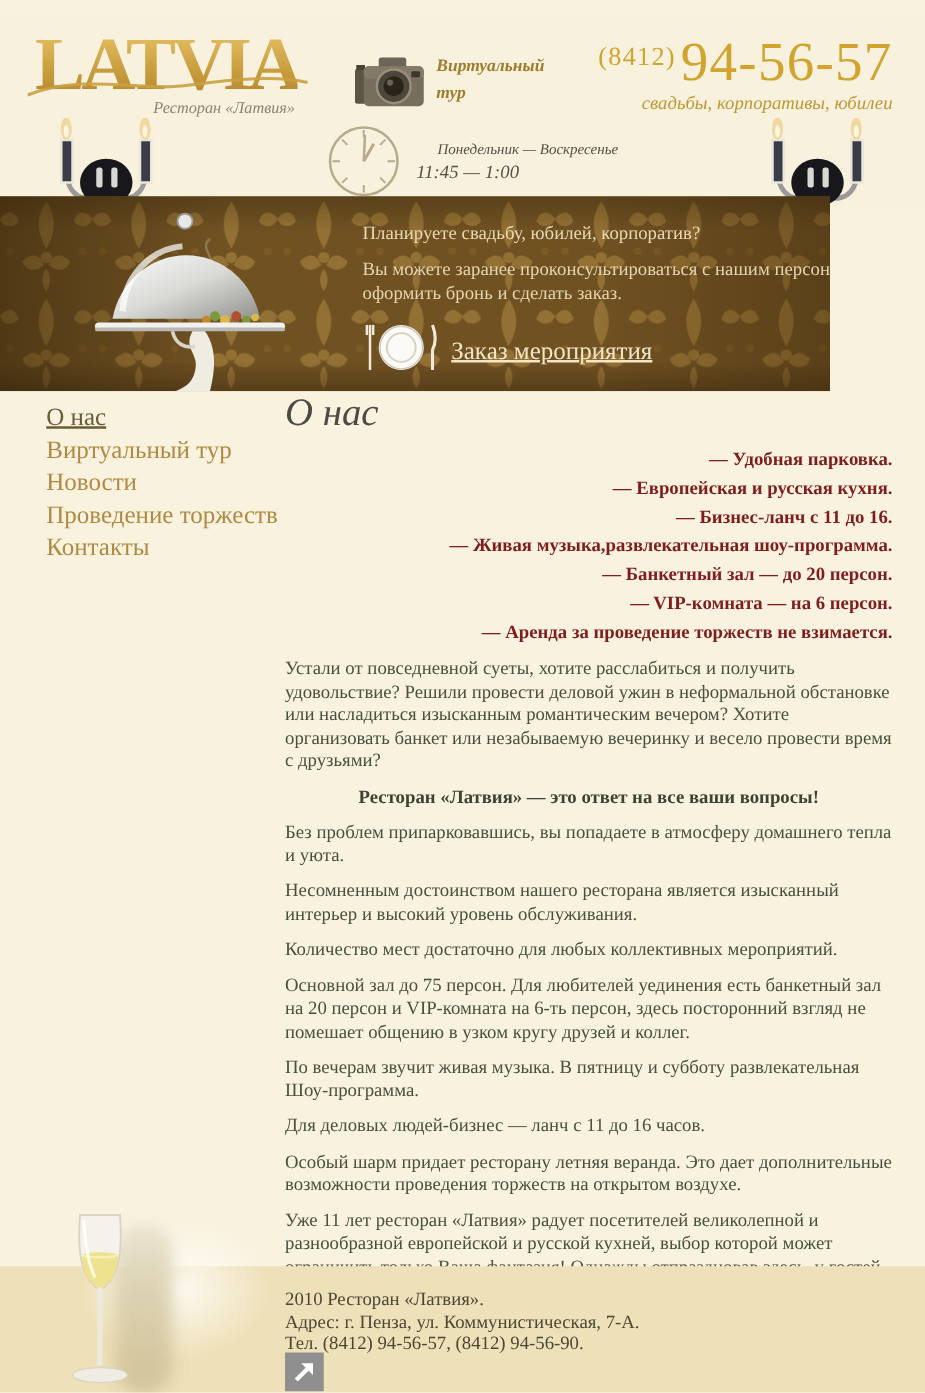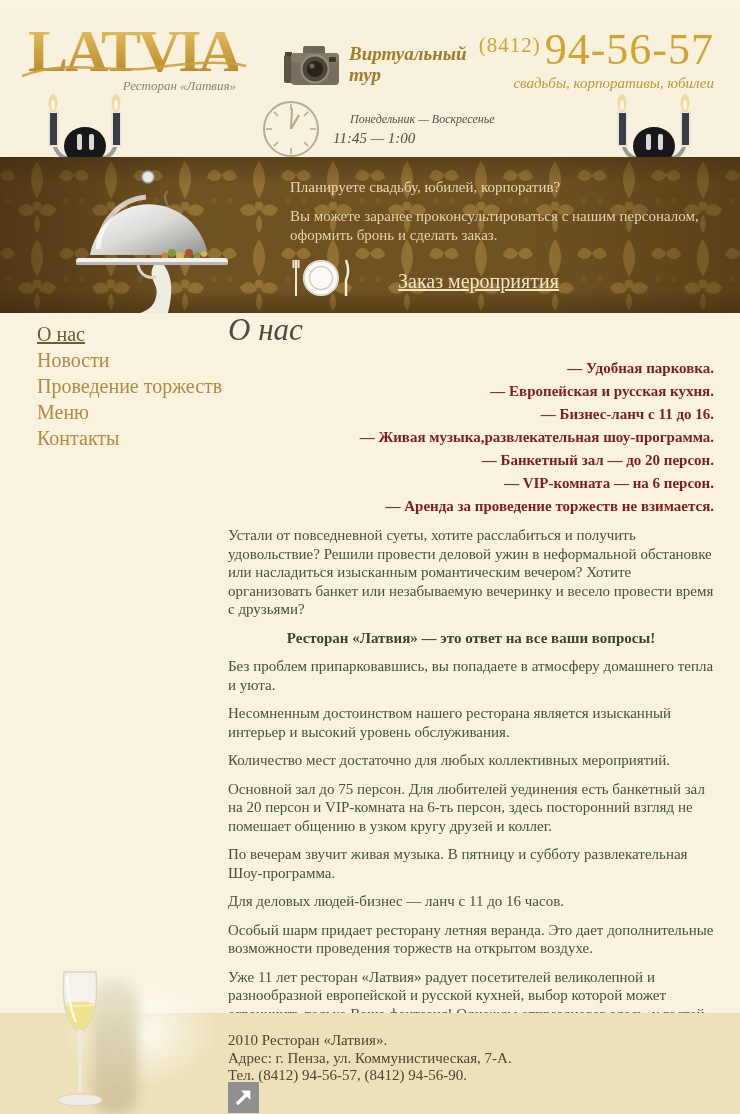--- a/index.html
+++ b/index.html
@@ -11,45 +11,45 @@
   .logo{position:absolute;left:28px;top:10px;width:210px;cursor:pointer;}
   .logo-title{font-family:"Liberation Serif",serif;font-weight:bold;font-size:60px;
     letter-spacing:-3px;line-height:58px;
     background:linear-gradient(180deg,#e6c065 5%,#caa040 55%,#b3842c 100%);
     -webkit-background-clip:text;background-clip:text;color:transparent;}
   .logo-wave{position:absolute;left:-6px;top:24px;pointer-events:none;}
   .logo-subtitle{font-style:italic;font-size:13px;color:#8d8471;text-align:right;
     margin-top:-2px;padding-right:2px;}
   .vtour{position:absolute;left:283px;top:26px;display:flex;align-items:flex-start;cursor:pointer;}
   .vtour-label{margin-left:8px;margin-top:5px;font-style:italic;font-weight:bold;
-    font-size:19px;line-height:21px;color:#a07d2c;}
+    font-size:14px;line-height:21px;color:#a07d2c;}
   .phone{position:absolute;right:26px;top:12px;text-align:right;}
   .phone-line{color:#d0a42e;white-space:nowrap;}
   .phone-code{font-size:21px;vertical-align:12px;letter-spacing:1px;}
   .phone-number{font-size:44px;letter-spacing:1px;}
   .phone-tagline{font-style:italic;font-size:15px;color:#bf9733;margin-top:0px;}
   .hours{position:absolute;left:261px;top:87px;display:flex;align-items:center;}
   .hours-text{margin-left:12px;font-style:italic;color:#545147;}
   .hours-days{font-size:12px;margin-left:17px;}
   .hours-time{font-size:15px;margin-top:3px;}
   .sconce-left{position:absolute;left:28px;top:82px;}
   .sconce-right{position:absolute;right:28px;top:82px;}
 
   
-  .banner{position:absolute;top:157px;left:0;width:740px;height:156px;
+  .banner{position:absolute;top:157px;left:0;width:664px;height:156px;
     background:#6f5122;overflow:hidden;}
   .banner svg.damask-bg{position:absolute;left:0;top:0;}
   .banner-vignette{position:absolute;inset:0;
     background:linear-gradient(90deg,rgba(42,26,6,.45),rgba(42,26,6,0) 26%,rgba(42,26,6,0) 72%,rgba(52,34,8,.35)),
     linear-gradient(180deg,rgba(30,18,4,.25),rgba(30,18,4,0) 18%,rgba(30,18,4,0) 85%,rgba(30,18,4,.3));}
   .cloche{position:absolute;left:68px;top:6px;}
   .banner-question{position:absolute;left:290px;top:22px;font-size:15px;color:#ead9b4;}
   .banner-info{position:absolute;left:290px;top:50px;width:424px;font-size:15px;
     line-height:19px;color:#e6d5af;}
-  .order-row{position:absolute;left:291px;top:99px;display:flex;align-items:center;gap:37px;}
+  .order-row{position:absolute;left:291px;top:99px;display:flex;align-items:center;}
   .order-link{margin-left:10px;margin-top:6px;font-size:20px;color:#f2e6c6;
     text-decoration:underline;cursor:pointer;}
 
   
   .content{position:absolute;top:313px;left:0;width:740px;height:700px;background:#f9f2df;}
   .sidebar{position:absolute;left:37px;top:8px;display:flex;flex-direction:column;}
   .nav-item{font-size:20px;line-height:26px;color:#b08a42;text-decoration:none;cursor:pointer;}
   .nav-item.active{color:#6a5c36;text-decoration:underline;}
   .main{position:absolute;left:228px;top:0;width:486px;}
   .page-title{font-style:italic;font-size:31px;font-weight:normal;color:#4b4b43;
@@ -228,26 +228,26 @@
     <span class="order-link">Заказ мероприятия</span>
   </div>
 </div>
 
 <div class="content">
 
   <nav class="sidebar">
 
       <a class="nav-item active">О нас</a>
 
+      <a class="nav-item">Виртуальный тур</a>
 
       <a class="nav-item">Новости</a>
 
       <a class="nav-item">Проведение торжеств</a>
 
-      <a class="nav-item">Меню</a>
 
       <a class="nav-item">Контакты</a>
     </nav>
 
   <div class="main">
     <h1 class="page-title">О нас</h1>
 
     <div class="features-wrap">
 
         <p class="feature">— Удобная парковка.</p>

